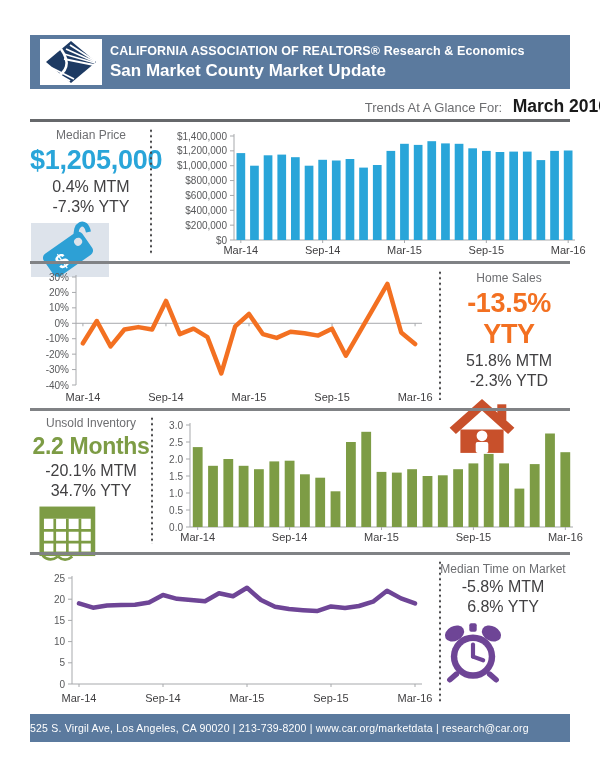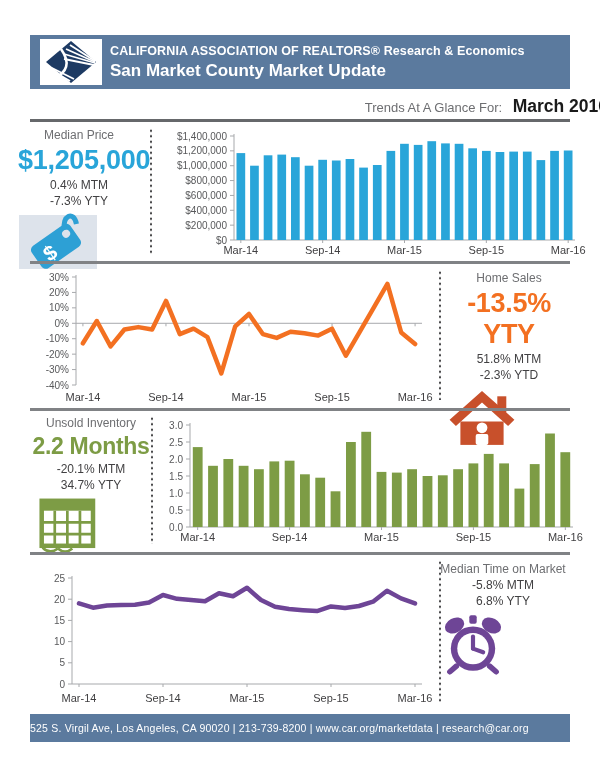--- a/index.html
+++ b/index.html
@@ -18,24 +18,24 @@
   .trends-period{font-size:17.5px;font-weight:bold;color:#1a1a1a;margin-left:6px;}
   
   .hrule{position:absolute;left:30px;width:540px;height:3px;background:#808285;}
   .hrule.dark{background:#66686b;}
   .vdots{position:absolute;width:4px;background-image:radial-gradient(circle,#4a4a4c 1.3px,rgba(0,0,0,0) 1.5px);
          background-size:4px 5.5px;background-repeat:repeat-y;background-position:center top;}
   
   .stat-panel{position:absolute;text-align:center;}
   .sp-label{font-size:12px;color:#6d6e71;}
   .sp-value{font-size:27px;font-weight:bold;margin-top:3px;letter-spacing:-.3px;}
-  .sp-stat{font-size:12px;color:#414042;margin-top:2px;}
+  .sp-stat{font-size:16px;color:#414042;margin-top:2px;}
   .sp-icon{margin-top:5px;}
   .c-blue{color:#29a5d9}.c-orange{color:#f37021}.c-green{color:#7d9c45}.c-purple{color:#6e4596}
-  .sp1{left:18px;top:128px;width:122px;}
+  .sp1{left:30px;top:128px;width:122px;}
   .sp2{left:446px;top:271px;width:126px;}
   .sp3{left:30px;top:416px;width:122px;}
   .sp4{left:436px;top:562px;width:134px;}
   .sp4 .sp-value{font-size:24px;}
   .sp3 .sp-value{font-size:23px;}
   
   svg{overflow:visible;display:block;}
   .chart{position:absolute;}
   .ch1{left:158px;top:128px;}
   .ch2{left:30px;top:269px;}

